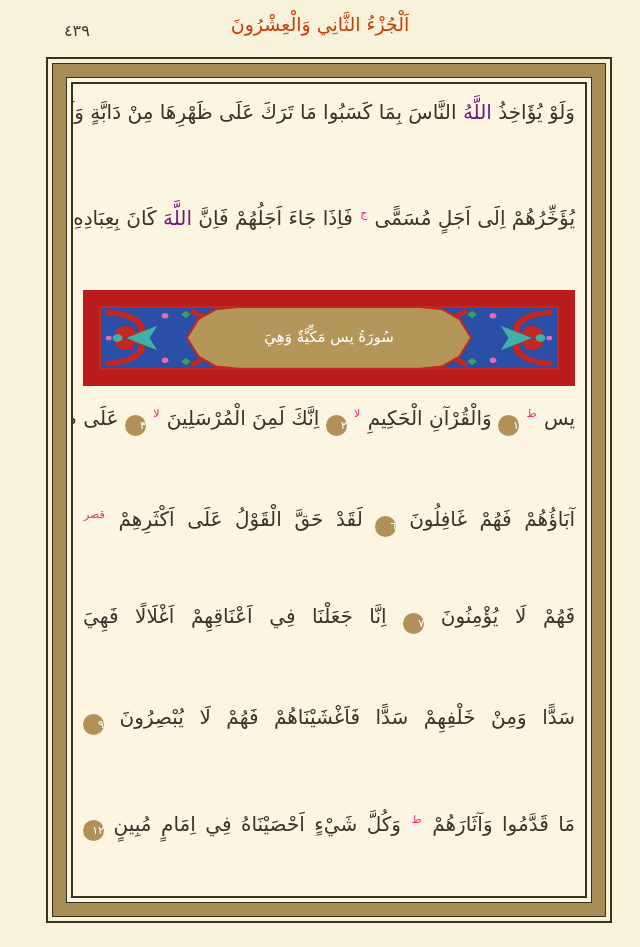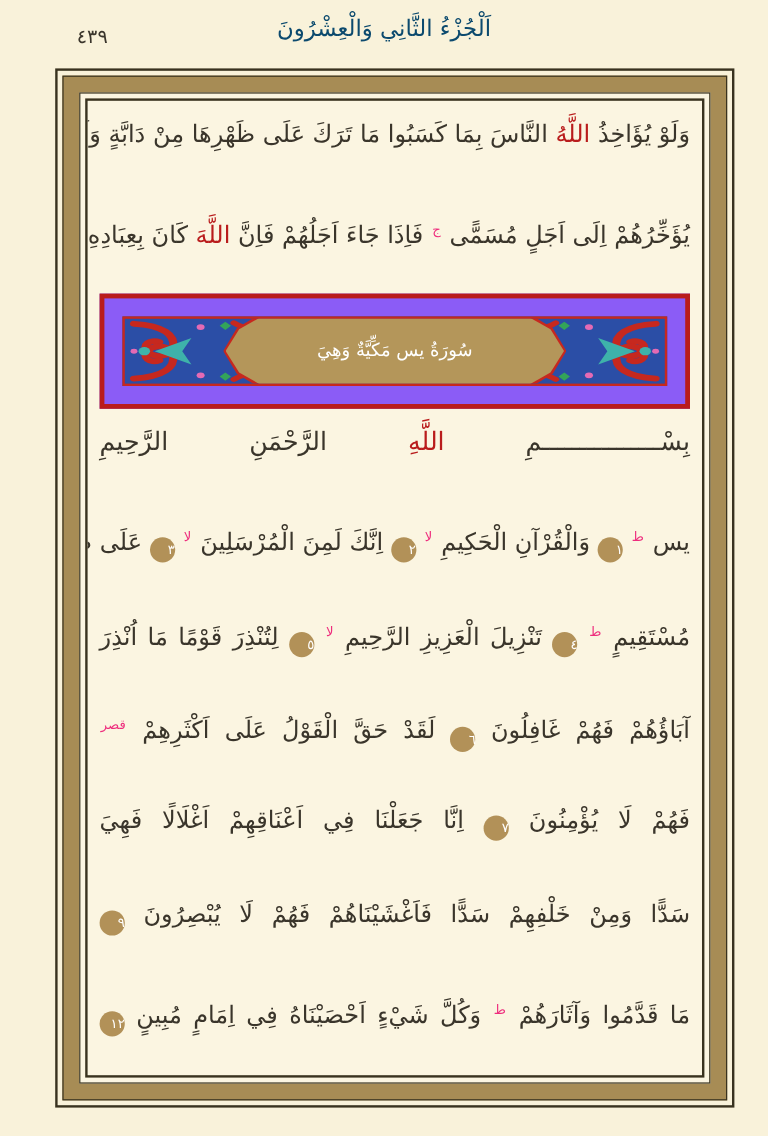--- a/index.html
+++ b/index.html
@@ -8,21 +8,21 @@
     position:relative;
     background:#f9f2da;
     font-family:"DejaVu Sans", sans-serif;
     color:#3a352b;
     overflow:hidden;
   }
   
   .top-header { position:absolute; top:0; left:0; width:640px; height:57px; }
   .juz-title {
     position:absolute; top:13px; left:0; right:0;
-    text-align:center; font-size:19px; color:#0c4a6e;
+    text-align:center; font-size:19px; color:#c2410c;
     direction:rtl;
   }
   .page-number {
     position:absolute; top:21px; left:64px;
     font-size:16px; color:#3a352b;
   }
   
   .frame {
     position:absolute; left:46px; top:57px; width:566px; height:866px;
     border:2px solid #39321f; padding:4px; background:#f9f2da;
@@ -35,34 +35,34 @@
   }
   
   .qline {
     flex:1 1 0; direction:rtl;
     text-align:justify; text-align-last:justify;
     font-size:20px; line-height:53px; white-space:nowrap;
     color:#3a352b;
   }
   .qline.basmala { font-size:21px; }
   .w     { color:#3a352b; }
-  .allah { color:#b91c1c; }
+  .allah { color:#701a75; }
   .pause {
     color:#ee2d7d; font-size:11px; vertical-align:super;
     margin:0 1px; letter-spacing:0;
   }
   .verse {
     display:inline-block; width:21px; height:21px; border-radius:50%;
     background:#b29158; color:#fff; font-size:11px; line-height:21px;
     text-align:center; vertical-align:-4px;
   }
   
   .surah-box { flex:0 0 auto; height:96px; margin:1px 0; }
   .sb-gold {
-    height:100%; background:#8b5cf6; border:4px solid #b91c1c; padding:15px;
+    height:100%; background:#b91c1c; border:1px solid #b91c1c; padding:15px;
   }
   .sb-blue {
     height:100%; border:2px solid #c6281f; background:#2b4ea6;
     position:relative; overflow:hidden;
     display:flex; align-items:center; justify-content:center;
   }
   .sb-blue svg { position:absolute; inset:0; width:100%; height:100%; }
   .cart-outer {
     position:relative; width:286px; height:64px; background:#c6281f;
     clip-path:polygon(0 50%,4% 20%,10% 4%,18% 0,82% 0,90% 4%,96% 20%,100% 50%,96% 80%,90% 96%,82% 100%,18% 100%,10% 96%,4% 80%);
@@ -112,23 +112,21 @@
         </svg>
         <div class="cart-outer">
           <div class="cart-inner"></div>
           <div class="cart-text">
             <div>سُورَةُ يس مَكِّيَّةٌ وَهِيَ</div>
           </div>
         </div>
       </div>
     </div>
   </div>
-<div class="qline basmala"><span class="w">بِسْــــــــــــــــمِ</span> <span class="allah">اللَّهِ</span> <span class="w">الرَّحْمَنِ الرَّحِيمِ</span></div>
           <div class="qline"><span class="w">يس</span> <span class="pause">ط</span> <span class="verse">١</span> <span class="w">وَالْقُرْآنِ الْحَكِيمِ</span> <span class="pause">لا</span> <span class="verse">٢</span> <span class="w">اِنَّكَ لَمِنَ الْمُرْسَلِينَ</span> <span class="pause">لا</span> <span class="verse">٣</span> <span class="w">عَلَى صِرَاطٍ</span></div>
-          <div class="qline"><span class="w">مُسْتَقِيمٍ</span> <span class="pause">ط</span> <span class="verse">٤</span> <span class="w">تَنْزِيلَ الْعَزِيزِ الرَّحِيمِ</span> <span class="pause">لا</span> <span class="verse">٥</span> <span class="w">لِتُنْذِرَ قَوْمًا مَا اُنْذِرَ</span></div>
           <div class="qline"><span class="w">آبَاؤُهُمْ فَهُمْ غَافِلُونَ</span> <span class="verse">٦</span> <span class="w">لَقَدْ حَقَّ الْقَوْلُ عَلَى اَكْثَرِهِمْ</span> <span class="pause">قصر</span></div>
           <div class="qline"><span class="w">فَهُمْ لَا يُؤْمِنُونَ</span> <span class="verse">٧</span> <span class="w">اِنَّا جَعَلْنَا فِي اَعْنَاقِهِمْ اَغْلَالًا فَهِيَ</span></div>
           <div class="qline"><span class="w">سَدًّا وَمِنْ خَلْفِهِمْ سَدًّا فَاَغْشَيْنَاهُمْ فَهُمْ لَا يُبْصِرُونَ</span> <span class="verse">٩</span></div>
           <div class="qline"><span class="w">مَا قَدَّمُوا وَآثَارَهُمْ</span> <span class="pause">ط</span> <span class="w">وَكُلَّ شَيْءٍ اَحْصَيْنَاهُ فِي اِمَامٍ مُبِينٍ</span> <span class="verse">١٢</span></div>
         </div>
     </div>
   </div>
 </div>
 
 </body></html>

